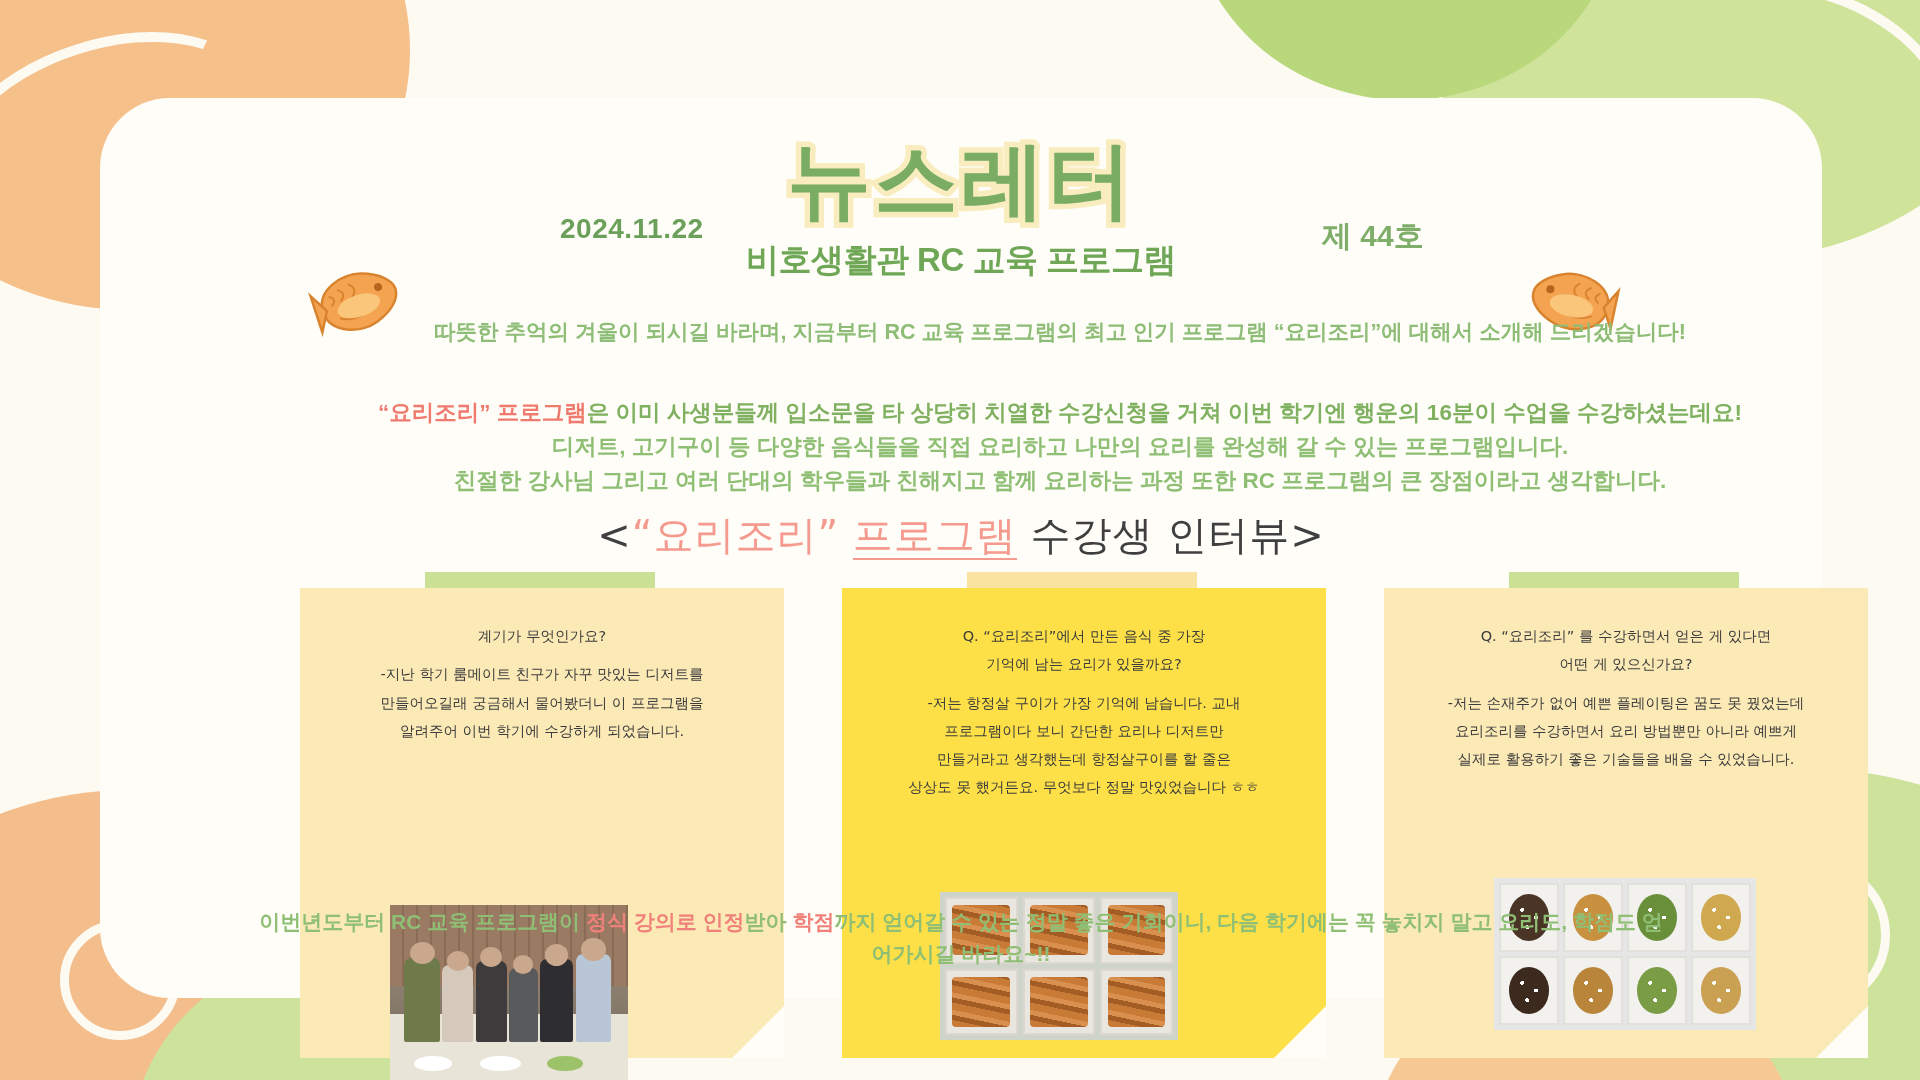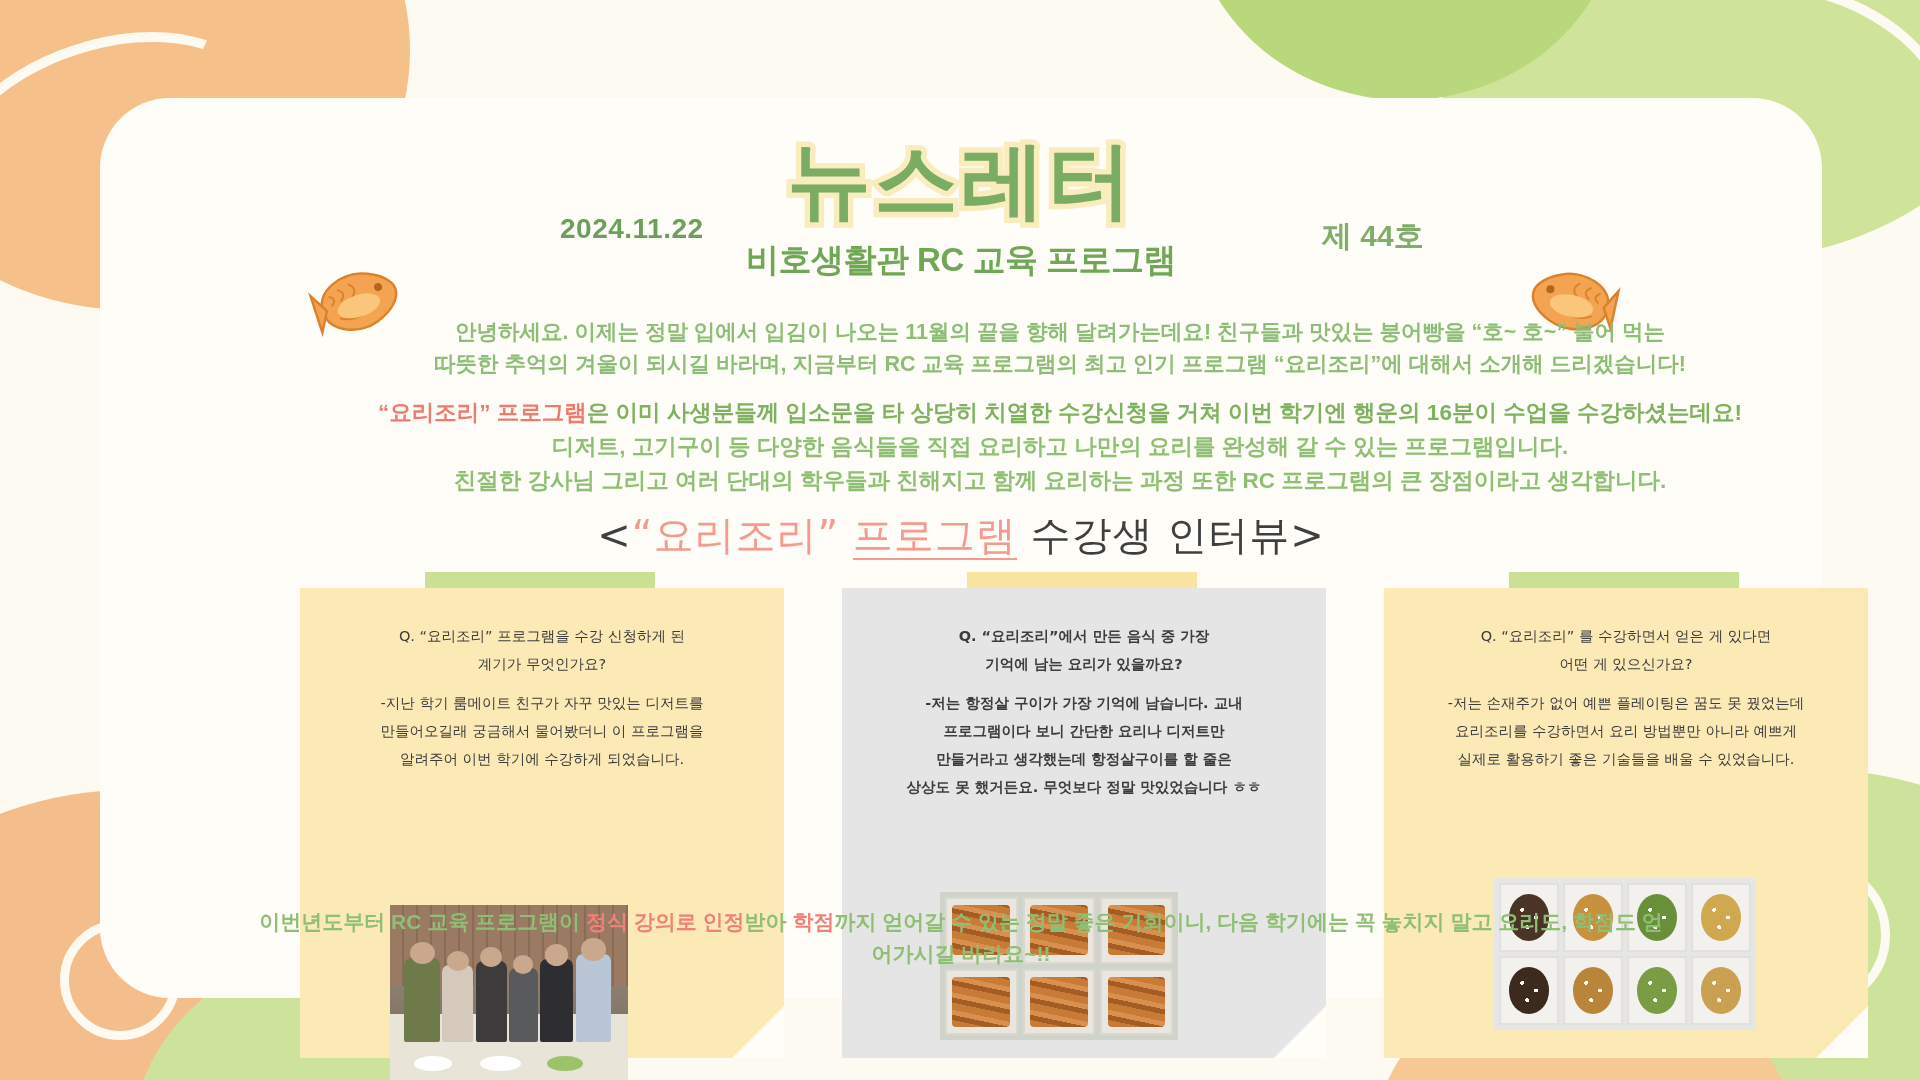--- a/index.html
+++ b/index.html
@@ -157,21 +157,21 @@
   }
   .tape.green { background: #c7de8f; }
   .tape.yellow { background: #f8e19b; }
 
   .note {
     position: relative;
     width: 100%; height: 100%;
     padding: 34px 26px 0 26px;
   }
   .note.yellow { background: #fbe9b6; }
-  .note.green  { background: #e5e5e5; font-weight: bold; }
+  .note.green  { background: #fde047; }
 
   .note .fold {
     position: absolute;
     right: 0; bottom: 0;
     width: 0; height: 0;
     border-style: solid;
   }
   .note.yellow .fold {
     border-width: 0 0 52px 52px;
     border-color: transparent transparent #fffdf7 transparent;
@@ -305,41 +305,39 @@
         <path d="M10 35 C10 12, 40 4, 58 10 C76 16, 86 26, 86 35 C86 45, 76 55, 58 61 C40 67, 10 58, 10 35 Z" fill="#f4a450" stroke="#d9832f" stroke-width="2.5"></path>
         <path d="M10 35 L-1 16 L-1 54 Z" transform="translate(4,0)" fill="#f4a450" stroke="#d9832f" stroke-width="2.5"></path>
         <circle cx="70" cy="28" r="4" fill="#b5651d"></circle>
         <path d="M20 22 q8 5 0 10 M30 18 q9 6 0 12 M42 16 q9 7 0 14" stroke="#d9832f" stroke-width="2" fill="none"></path>
         <path d="M24 46 q10 6 22 4" stroke="#d9832f" stroke-width="2" fill="none"></path>
         <ellipse cx="46" cy="40" rx="22" ry="11" fill="#fcd28a" opacity="0.75"></ellipse>
       </svg>
     </div>
 
     <div class="intro-block" id="intro-1">
-      <div>안녕하세요. 이제는 정말 입에서 입김이 나오는 11월의 끝을 향해 달려가는데요! 친구들과 맛있는 붕어빵을 “호~ 호~” 불어 먹는</div>
       <div>따뜻한 추억의 겨울이 되시길 바라며, 지금부터 RC 교육 프로그램의 최고 인기 프로그램 “요리조리”에 대해서 소개해 드리겠습니다!</div>
     </div>
 
     <div class="intro-block" id="intro-2">
       <div>
         <span class="hl-red">“요리조리” 프로그램</span><span class="hl-green-strong">은 이미 사생분들께 입소문을 타 상당히 치열한 수강신청을 거쳐 이번 학기엔 행운의 16분이 수업을 수강하셨는데요!</span>
       </div>
       <div>디저트, 고기구이 등 다양한 음식들을 직접 요리하고 나만의 요리를 완성해 갈 수 있는 프로그램입니다.</div>
       <div>친절한 강사님 그리고 여러 단대의 학우들과 친해지고 함께 요리하는 과정 또한 RC 프로그램의 큰 장점이라고 생각합니다.</div>
     </div>
 
     <div id="interview-heading">
       <span class="dark">&lt;</span><span class="pink">“요리조리”</span>&nbsp;<span class="pink-u">프로그램</span>&nbsp;<span class="dark">수강생 인터뷰</span><span class="dark">&gt;</span>
     </div>
 
     <div class="card-wrap" id="card-1">
       <div class="tape green"></div>
       <div class="note yellow">
         <div class="q-text">
-          <div>Q. “요리조리” 프로그램을 수강 신청하게 된</div>
           <div>계기가 무엇인가요?</div>
         </div>
         <div class="a-text">
           <div>-지난 학기 룸메이트 친구가 자꾸 맛있는 디저트를</div>
           <div>만들어오길래 궁금해서 물어봤더니 이 프로그램을</div>
           <div>알려주어 이번 학기에 수강하게 되었습니다.</div>
         </div>
         <div class="fold"></div>
       </div>
       <div class="photo" id="photo-1">

